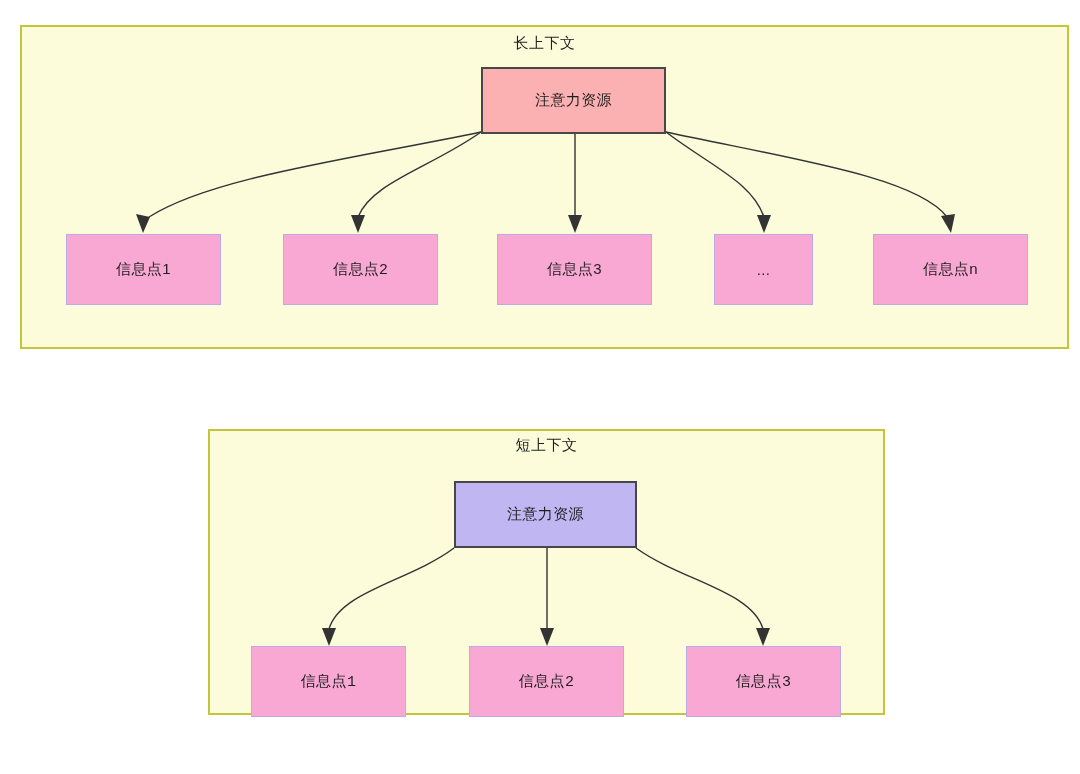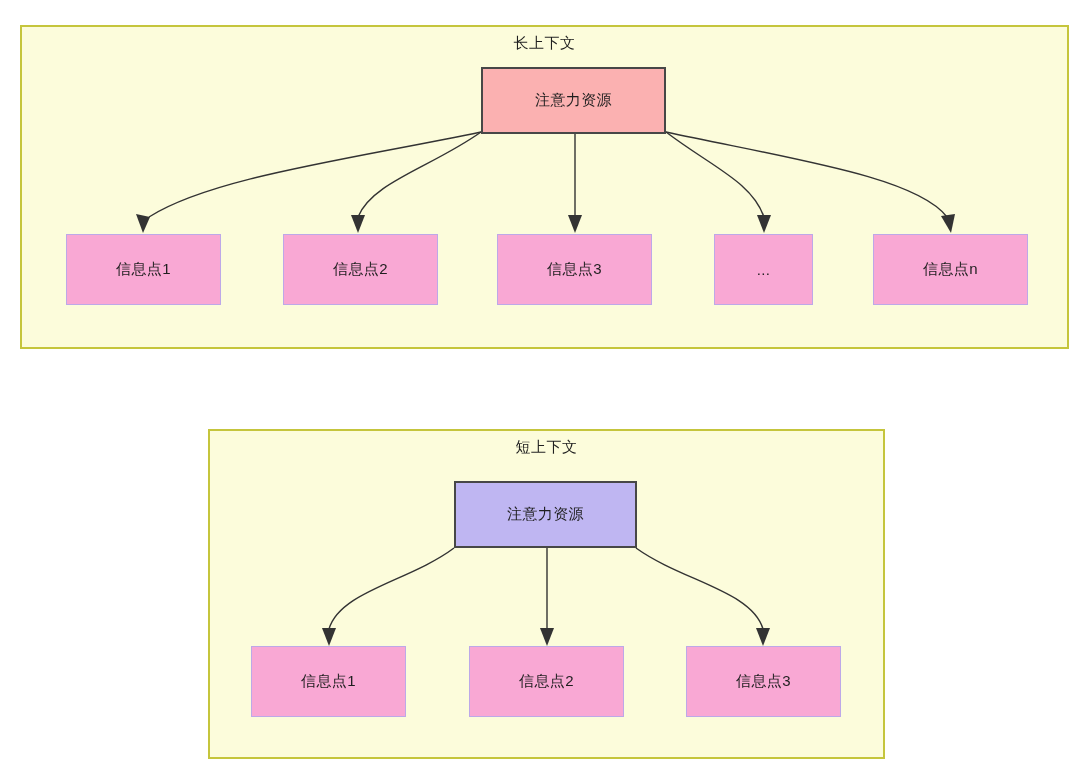--- a/index.html
+++ b/index.html
@@ -23,21 +23,22 @@
   #panel-long {
     left: 20px;
     top: 25px;
     width: 1049px;
     height: 324px;
   }
   #panel-short {
     left: 208px;
     top: 429px;
     width: 677px;
-    height: 330px;
+    height: 286px;
+    font-family: Liberation Mono, monospace;
   }
   .panel-title {
     position: absolute;
     width: 100%;
     left: 0;
     top: 6px;
     text-align: center;
     font-size: 15px;
     color: #1f1f1f;
     line-height: 20px;

